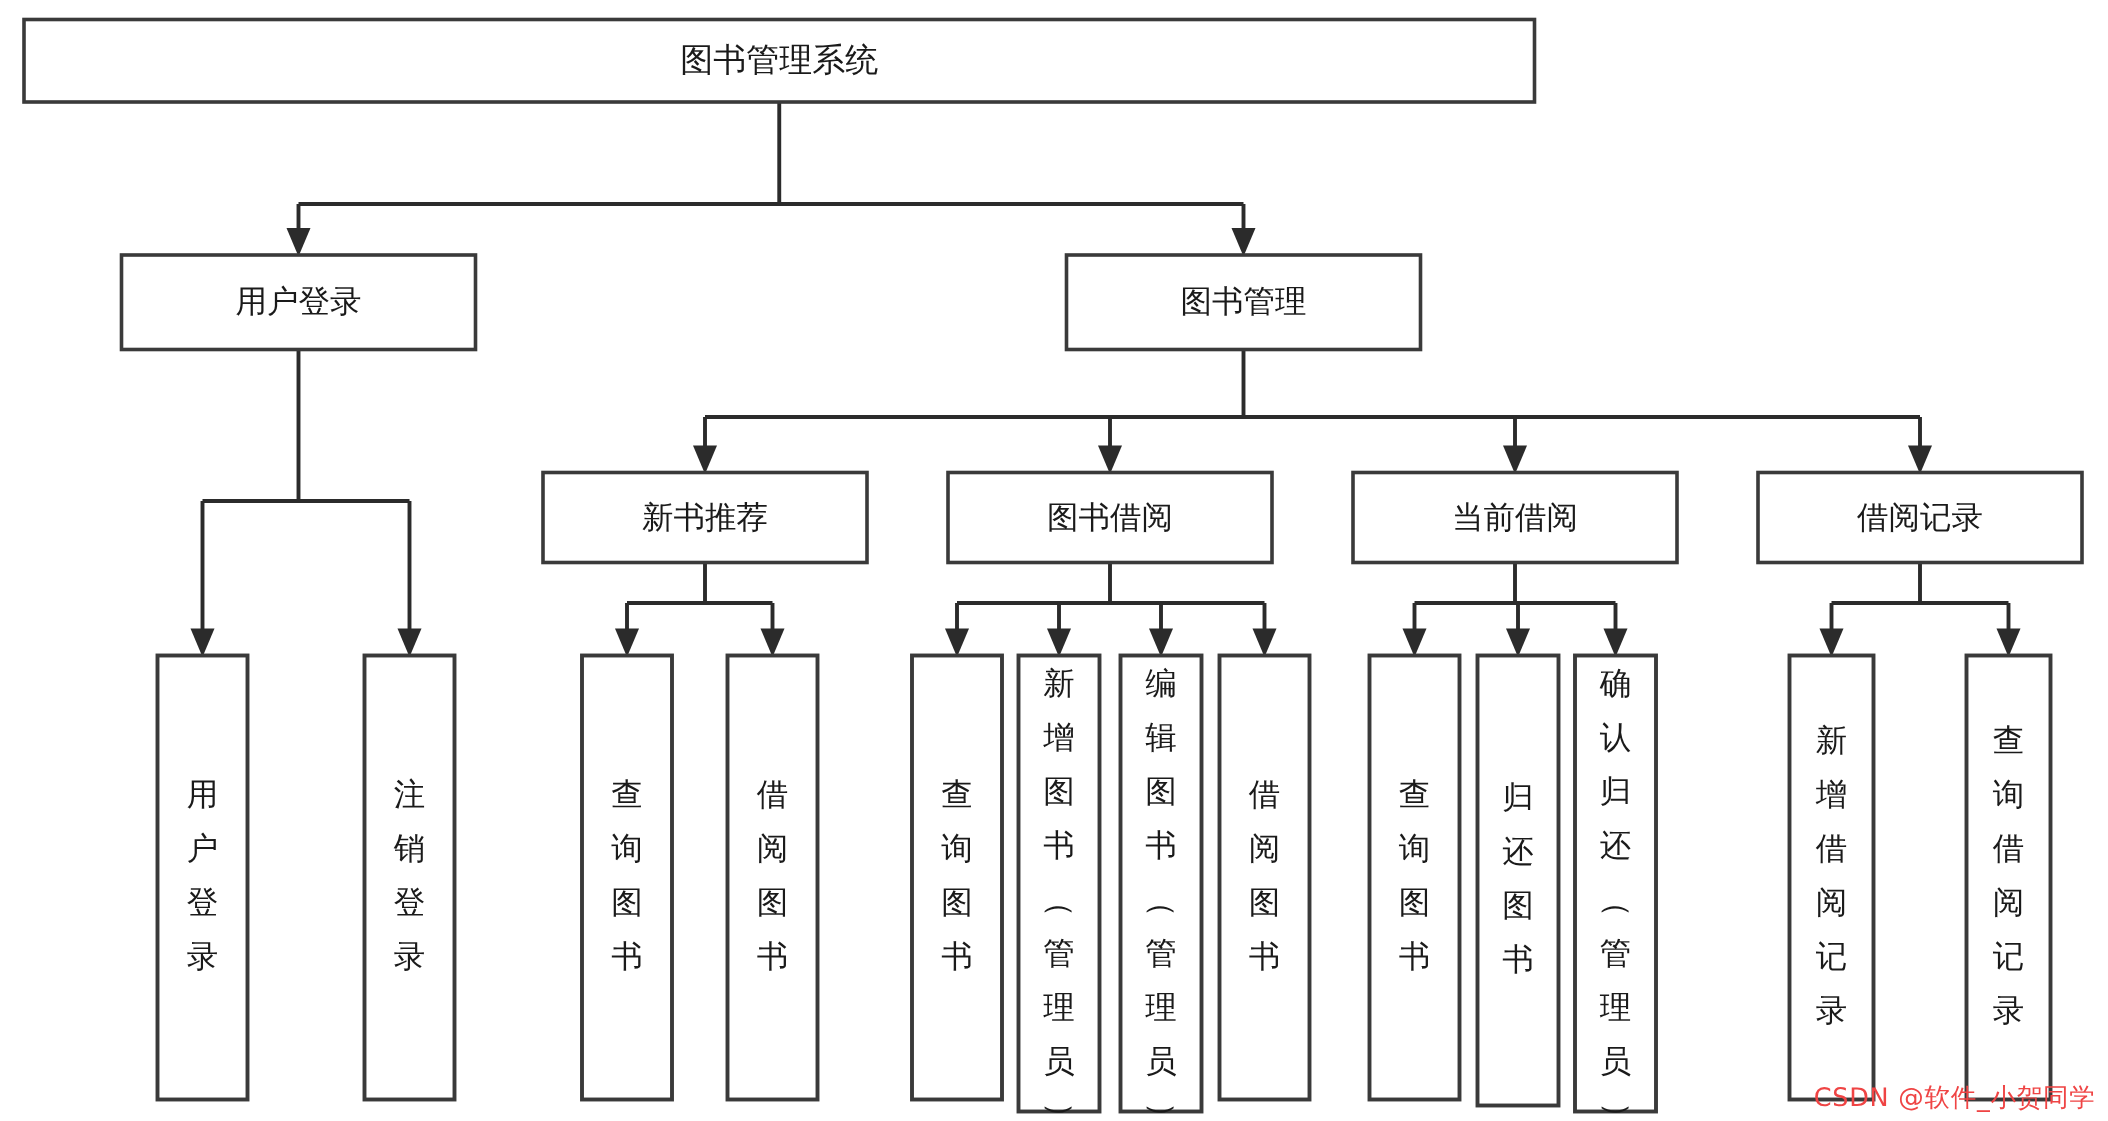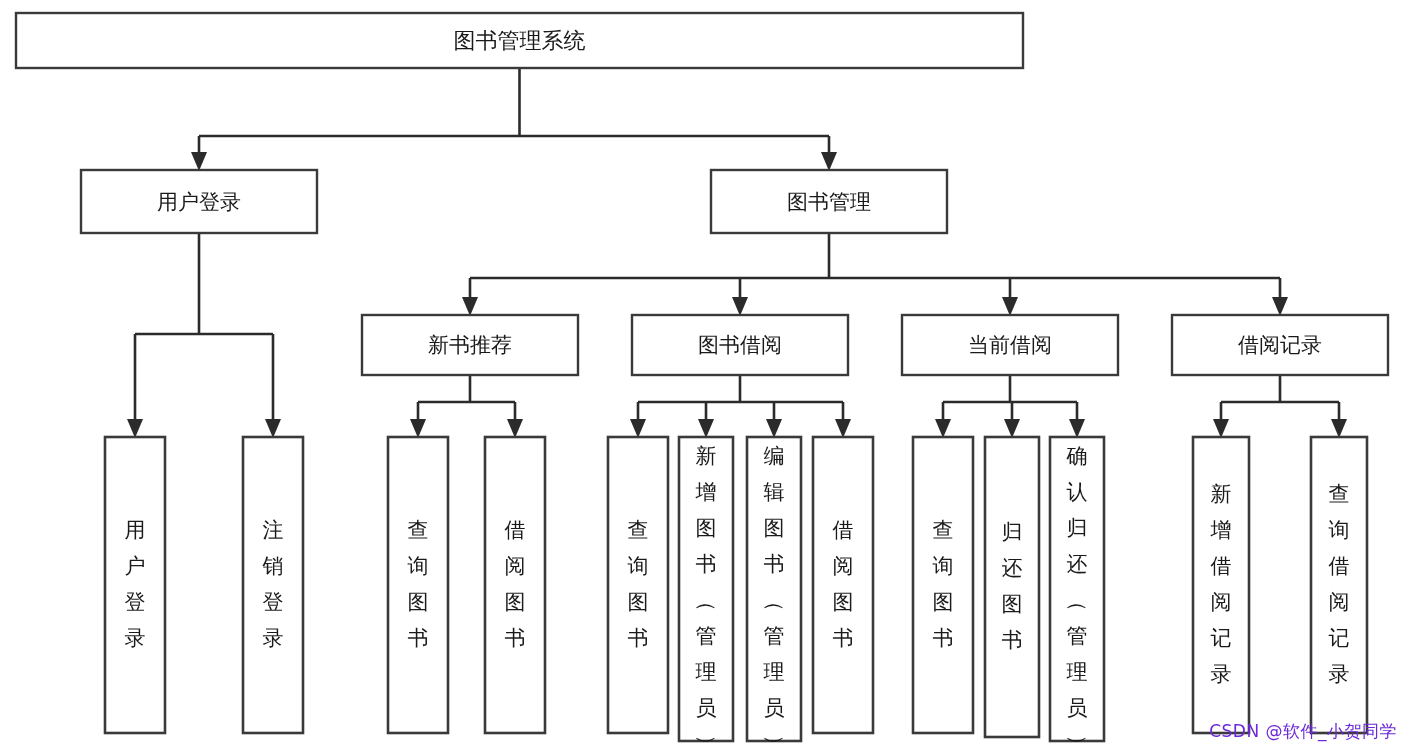--- a/index.html
+++ b/index.html
@@ -61,21 +61,21 @@
     font-size: 21px;
     text-anchor: middle;
     dominant-baseline: middle;
   }
   .watermark-text {
     position: absolute;
     right: 8px;
     bottom: 4px;
     font-family: "DejaVu Sans", "Liberation Sans", sans-serif;
     font-size: 17px;
-    color: #6d28d9;
+    color: #ef4444;
     white-space: nowrap;
     letter-spacing: 0.5px;
     user-select: none;
     margin-top: 20px;
   }
 </style>
 </head>
 <body>
 
 <div id="diagram-root">

